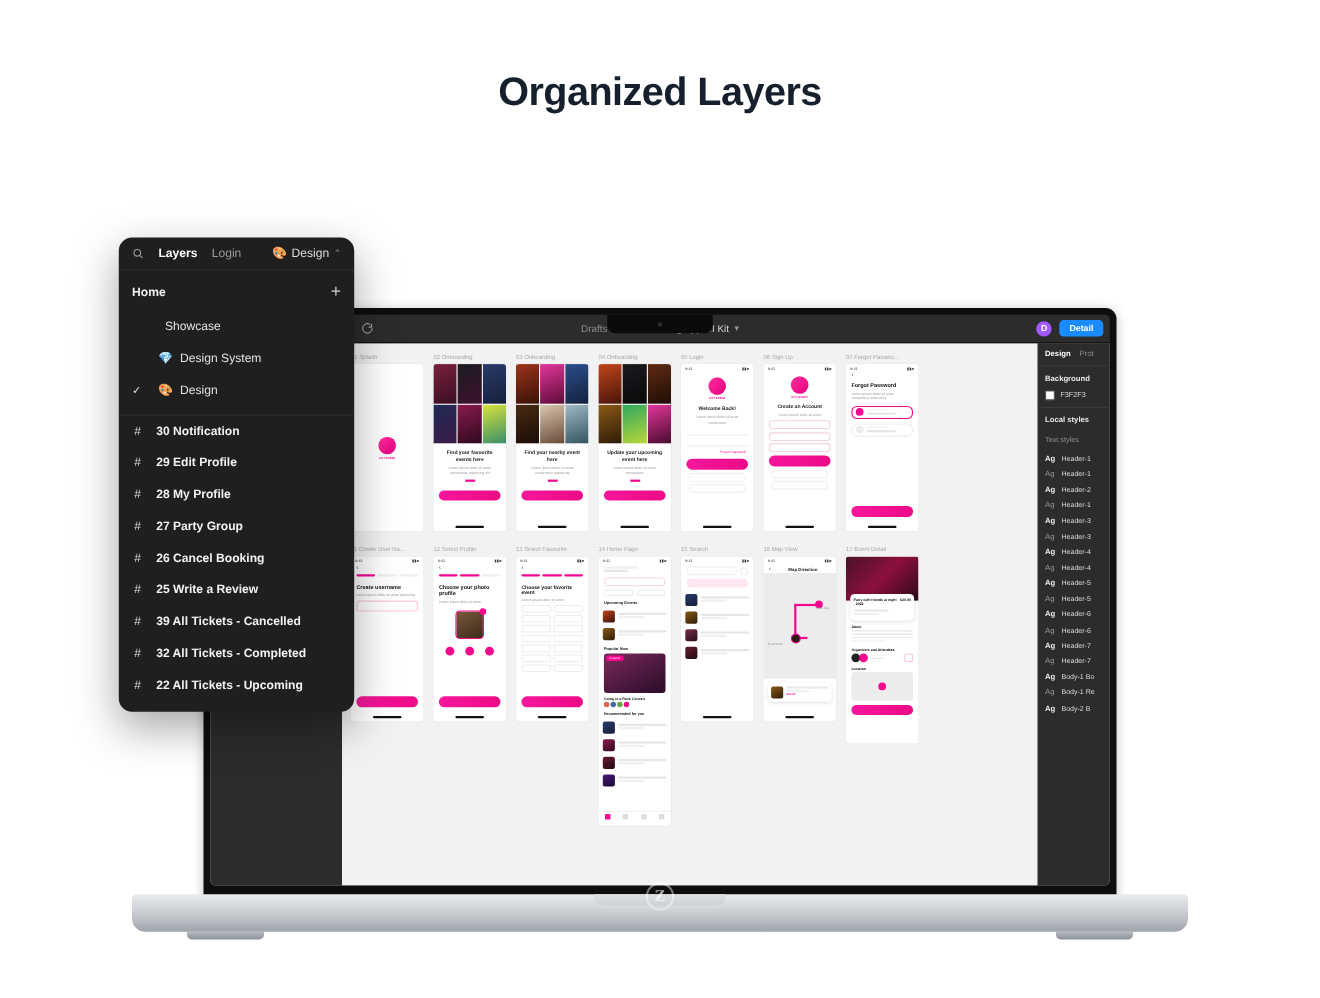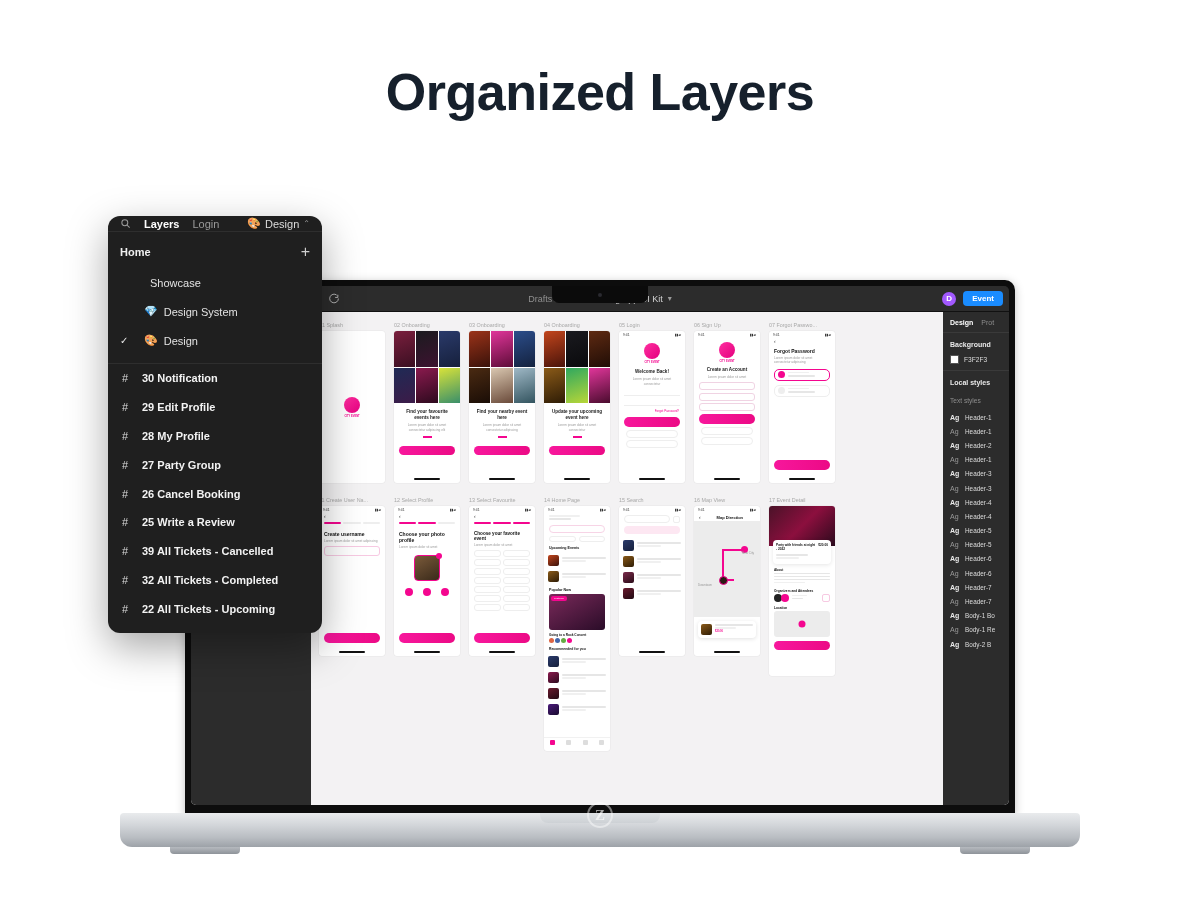--- a/index.html
+++ b/index.html
@@ -8,21 +8,21 @@
     background: #ffffff;
     font-family: "Liberation Sans", sans-serif;
     overflow: hidden;
   }
   .page { position: relative; width: 1200px; height: 907px; background:#fff; }
 
   
   .hero-title {
     position: absolute; left: 0; top: 62px; width: 1200px;
     text-align: center;
-    font-size: 52px; font-weight: 700; letter-spacing: -0.5px;
+    font-size: 36px; font-weight: 700; letter-spacing: -0.5px;
     color: #16202c;
   }
   .hero-sub {
     position: absolute; left: 0; top: 142px; width: 1200px;
     text-align: center;
     font-size: 20px; font-weight: 400; color: #1f2b38;
   }
 
   
   .laptop { position: absolute; left: 120px; top: 280px; width: 960px; height: 590px; }
@@ -182,21 +182,21 @@
   .wm-text { color:rgba(255,255,255,.62); font-size:22px; letter-spacing:1px;
              font-family:"DejaVu Sans", sans-serif; }
 
   
   .layers-panel {
     position:absolute; left:108px; top:216px; width:214px;
     background:#1f1f1f; border-radius:12px;
     box-shadow:0 14px 40px rgba(0,0,0,.35);
     z-index:70; color:#e9e9e9; overflow:hidden;
   }
-  .lp-top { display:flex; align-items:center; gap:13px; height:16px; padding:0 12px;
+  .lp-top { display:flex; align-items:center; gap:13px; height:30px; padding:0 12px;
             border-bottom:1px solid #2e2e2e; font-size:11px; }
   .lp-search { color:#9a9a9a; display:flex; align-items:center; }
   .lp-tab { color:#9a9a9a; font-size:11px; }
   .lp-tab.active { color:#fff; font-weight:700; }
   .lp-design { margin-left:auto; display:flex; align-items:center; gap:4px;
                color:#dcdcdc; font-size:11px; }
   .chev { font-size:8px; color:#9a9a9a; }
   .lp-pages { display:flex; align-items:center; padding:12px 12px 8px 12px; }
   .lp-pages-title { font-size:11px; font-weight:700; color:#f0f0f0; }
   .lp-plus { margin-left:auto; font-size:16px; color:#cfcfcf; line-height:1; font-weight:300; }
@@ -256,21 +256,21 @@
           </div>
 
           <div class="fig-center">
             <span class="path-muted">Drafts /</span>
             <span>Event Booking App UI Kit</span>
             <span class="chev">▾</span>
           </div>
 
           <div class="fig-right">
             <div class="avatar">D</div>
-            <button class="share-btn">Event</button>
+            <button class="share-btn">Detail</button>
           </div>
         </div>
 
         <div class="fig-canvas">
 
           <div class="fig-left-panel">
             <div class="llayer">20 View Ticket</div>
             <div class="llayer">19 Ticket Booked</div>
             <div class="llayer">18 Order Detail</div>
             <div class="llayer">17 Event Detail</div>

